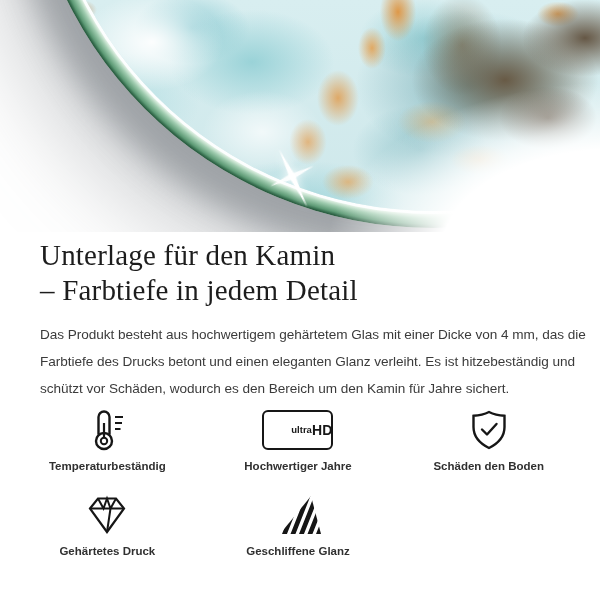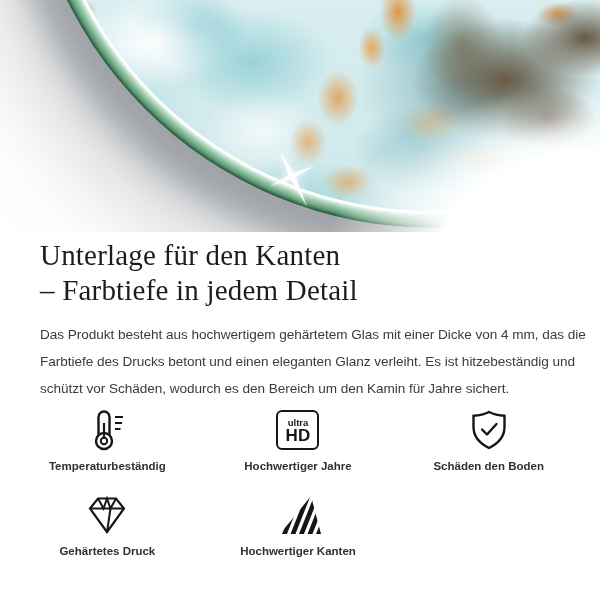--- a/index.html
+++ b/index.html
@@ -54,23 +54,23 @@
   .desc{margin:13px 40px 6px;font-size:13.6px;line-height:27px;color:#3b3b3b;letter-spacing:-.05px;}
   .desc div{white-space:nowrap;}
 
   
   .features{display:grid;grid-template-columns:repeat(3,1fr);margin:6px 16px 0 12px;row-gap:20px;}
   .feature{display:flex;flex-direction:column;align-items:center;}
   .icon-box{height:44px;display:flex;align-items:center;justify-content:center;}
   .feature-label{margin-top:7px;font-size:11.5px;line-height:14px;color:#303030;font-weight:bold;}
   .icon-stroke{stroke:#161616;fill:none;}
   .uhd{width:39px;height:36px;border:2.4px solid #161616;border-radius:6px;
-       display:flex;flex-direction:column;align-items:center;justify-content:center;color:#161616;}
+       display:flex;flex-direction:row;align-items:center;justify-content:center;color:#161616;padding-left:28px;}
   .uhd-top{font-size:9.5px;font-weight:700;line-height:10px;}
-  .uhd-bottom{font-size:17px;font-weight:800;line-height:15px;letter-spacing:.3px;}
+  .uhd-bottom{font-size:14px;font-weight:800;line-height:15px;letter-spacing:.3px;}
 </style>
 </head>
 <body>
 
 <div class="page">
 
   <div class="hero">
     <div class="glass-shadow"></div>
     <div class="glass-edge"></div>
     <div class="glass-surface">
@@ -80,21 +80,21 @@
       <svg width="56" height="64" viewBox="0 0 56 64">
         <path d="M28 0 L31 30 L28 64 L25 30 Z" fill="#ffffff"></path>
         <path d="M4 29 L27 27 L52 30 L27 33 Z" fill="#ffffff" opacity=".9"></path>
         <circle cx="28" cy="30" r="3" fill="#ffffff"></circle>
       </svg>
     </div>
     <div class="hero-fade"></div>
   </div>
 
   <h1 class="title">
-    <span>Unterlage für den Kanten</span>
+    <span>Unterlage für den Kamin</span>
     <span>– Farbtiefe in jedem Detail</span>
   </h1>
 
   <div class="desc">
     <div>Das Produkt besteht aus hochwertigem gehärtetem Glas mit einer Dicke von 4 mm, das die</div>
     <div>Farbtiefe des Drucks betont und einen eleganten Glanz verleiht. Es ist hitzebeständig und</div>
     <div>schützt vor Schäden, wodurch es den Bereich um den Kamin für Jahre sichert.</div>
   </div>
 
   <div class="features">
@@ -148,18 +148,18 @@
           <defs>
               <clipPath id="triclip">
                 <polygon points="6,41 47,41 37,3"></polygon>
               </clipPath>
             </defs>
           <g clip-path="url(#triclip)" stroke="#161616" stroke-width="4.6">
             <path d="M0 46 L19 -2 M8.5 46 L27.5 -2 M17 46 L36 -2 M25.5 46 L44.5 -2 M34 46 L53 -2 M42.5 46 L61.5 -2"></path>
           </g>
         </svg>
       </div>
-      <div class="feature-label">Hochwertiger Kanten</div>
+      <div class="feature-label">Geschliffene Glanz</div>
     </div>
 
 
   </div>
 </div>
 
 </body></html>

